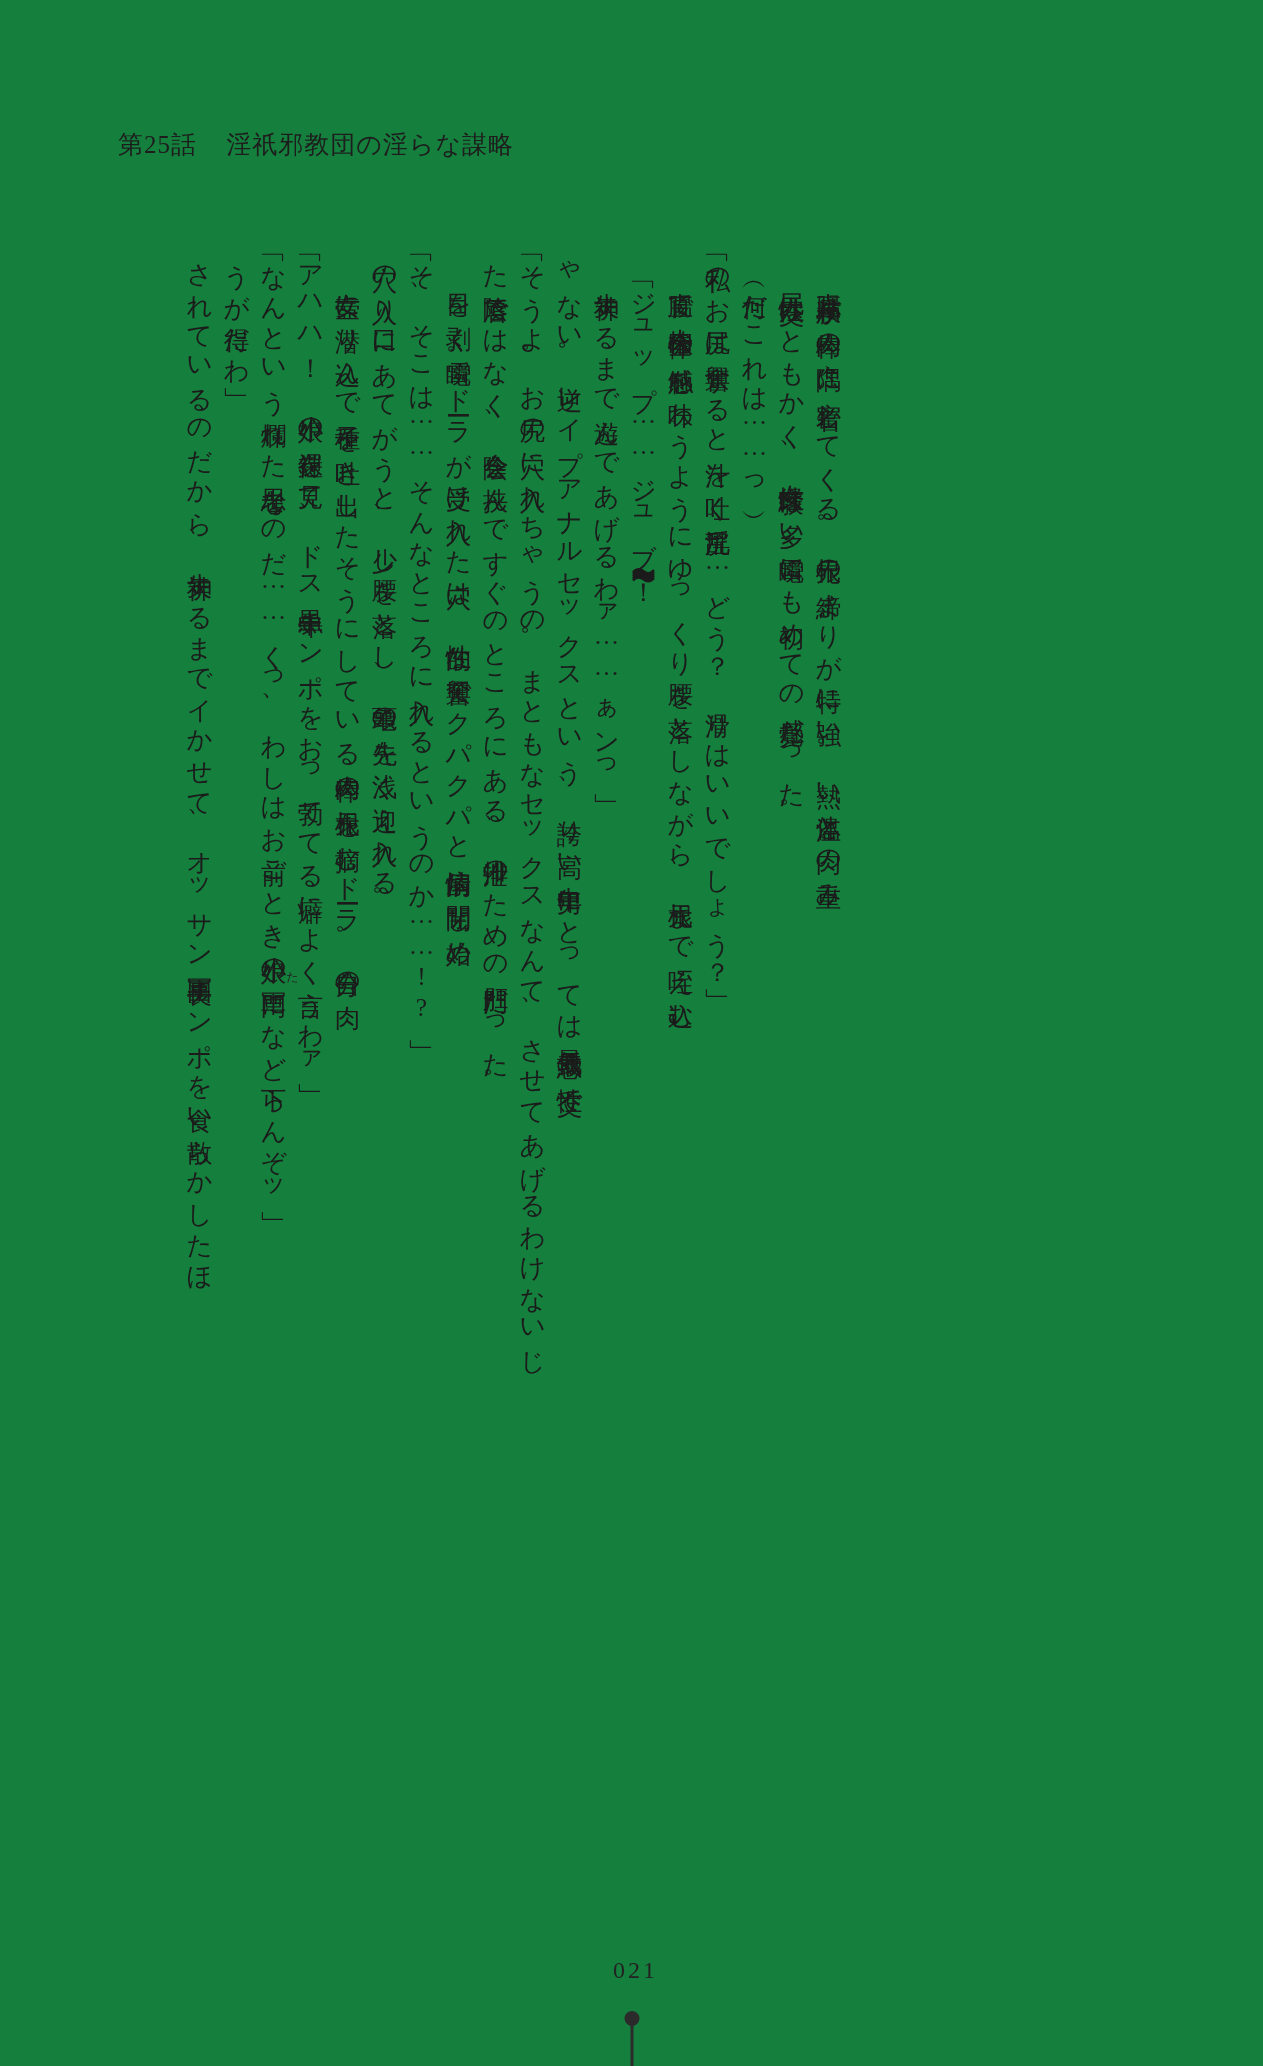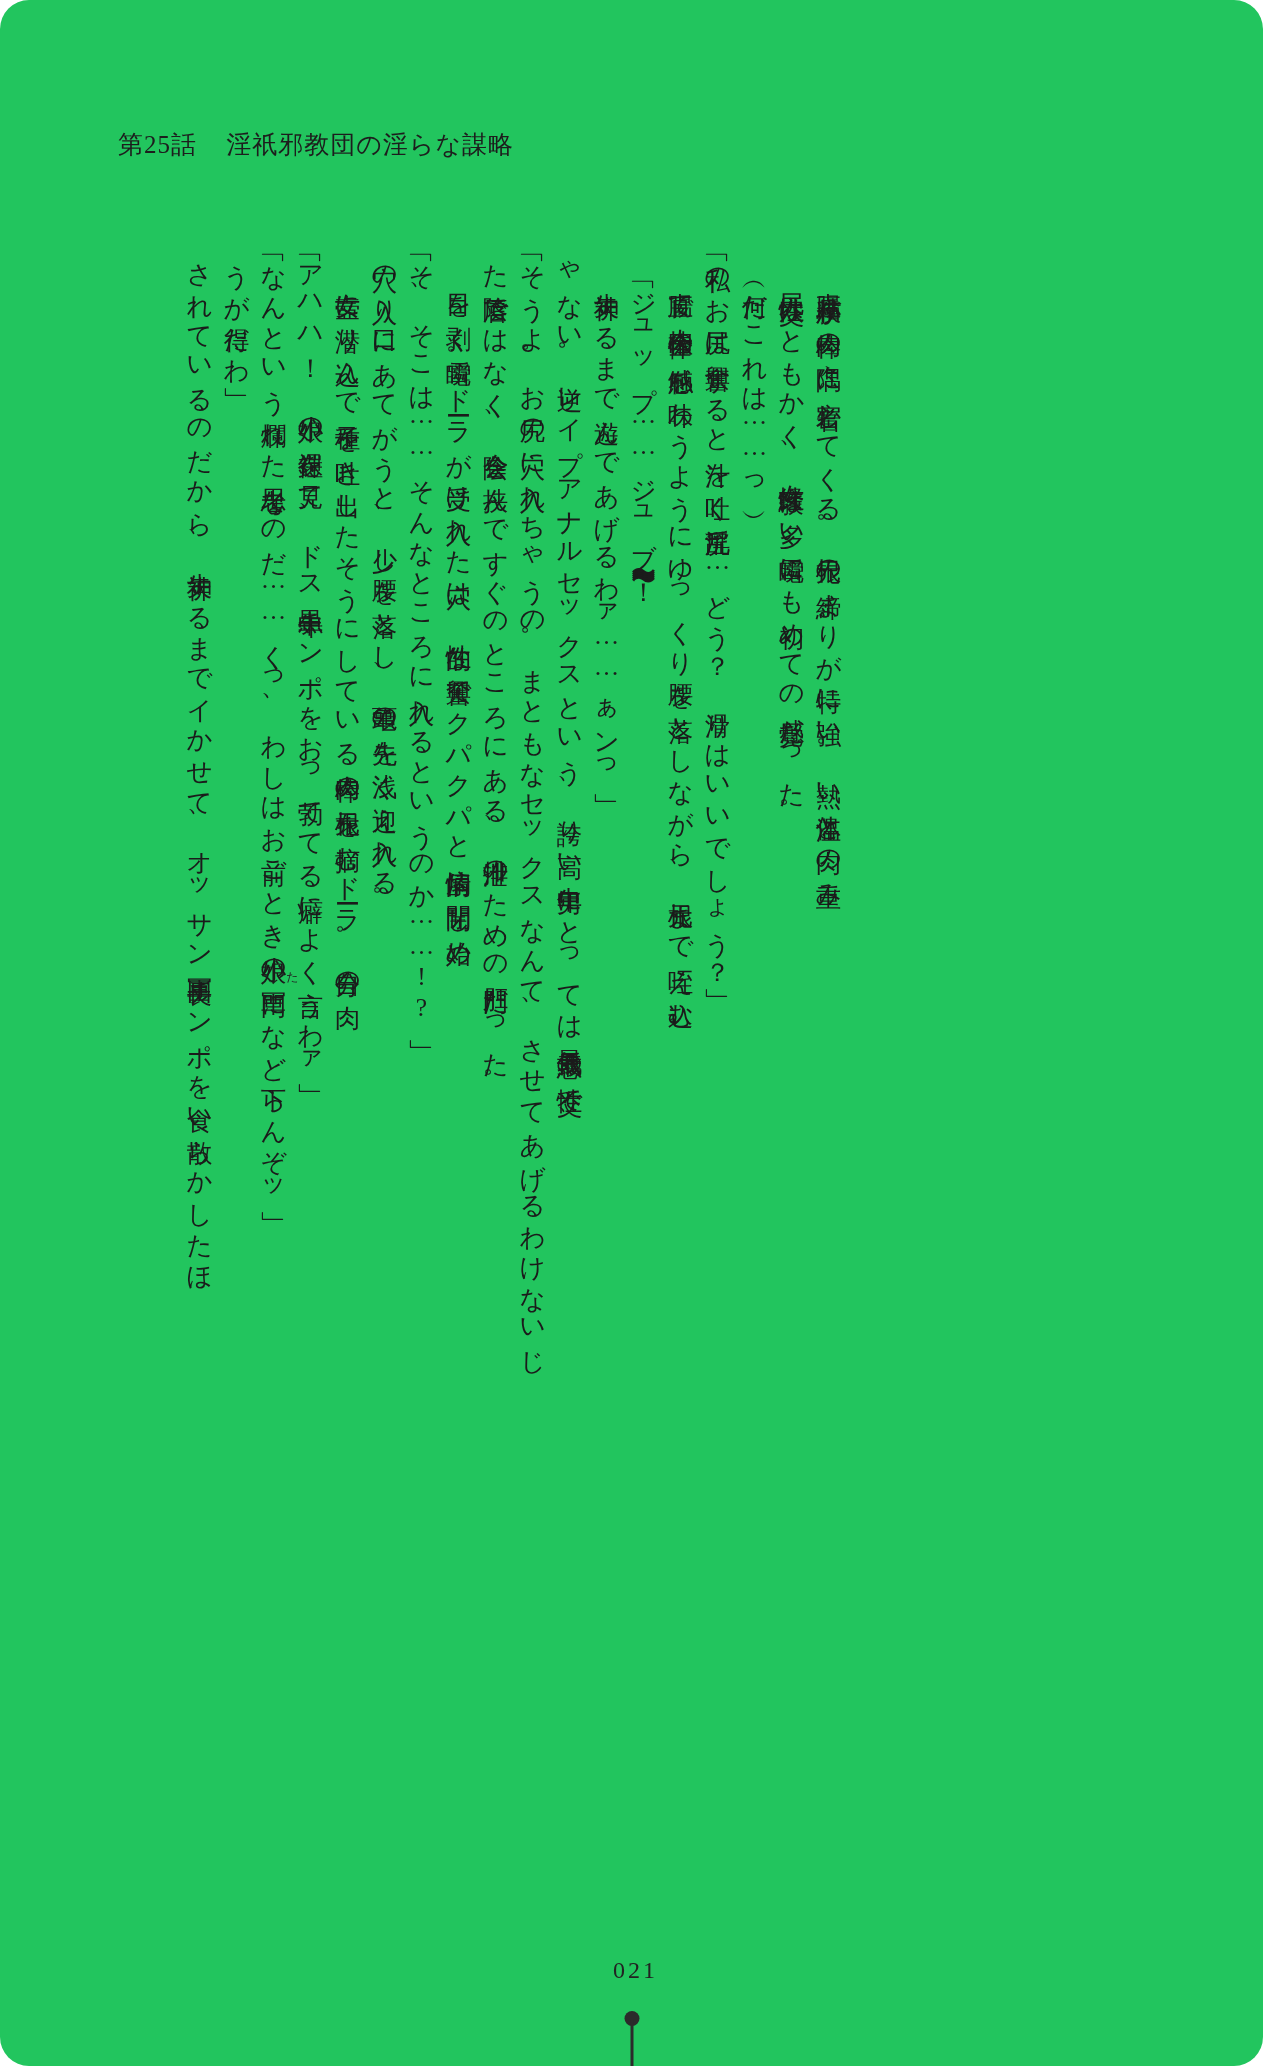--- a/index.html
+++ b/index.html
@@ -4,25 +4,24 @@
 <style>
   html, body {
     margin: 0;
     padding: 0;
     background: #ffffff;
   }
   .page {
     position: relative;
     width: 1263px;
     height: 2066px;
-    background: #22c55e;
+    background: #15803d;
     font-family: "Liberation Serif", "DejaVu Serif", serif;
     color: #1a1a1a;
     overflow: hidden;
-    border-radius: 29px;
   }
 
   
   .running-head {
     position: absolute;
     top: 128px;
     left: 118px;
     font-size: 25px;
     letter-spacing: 1px;
     white-space: nowrap;

